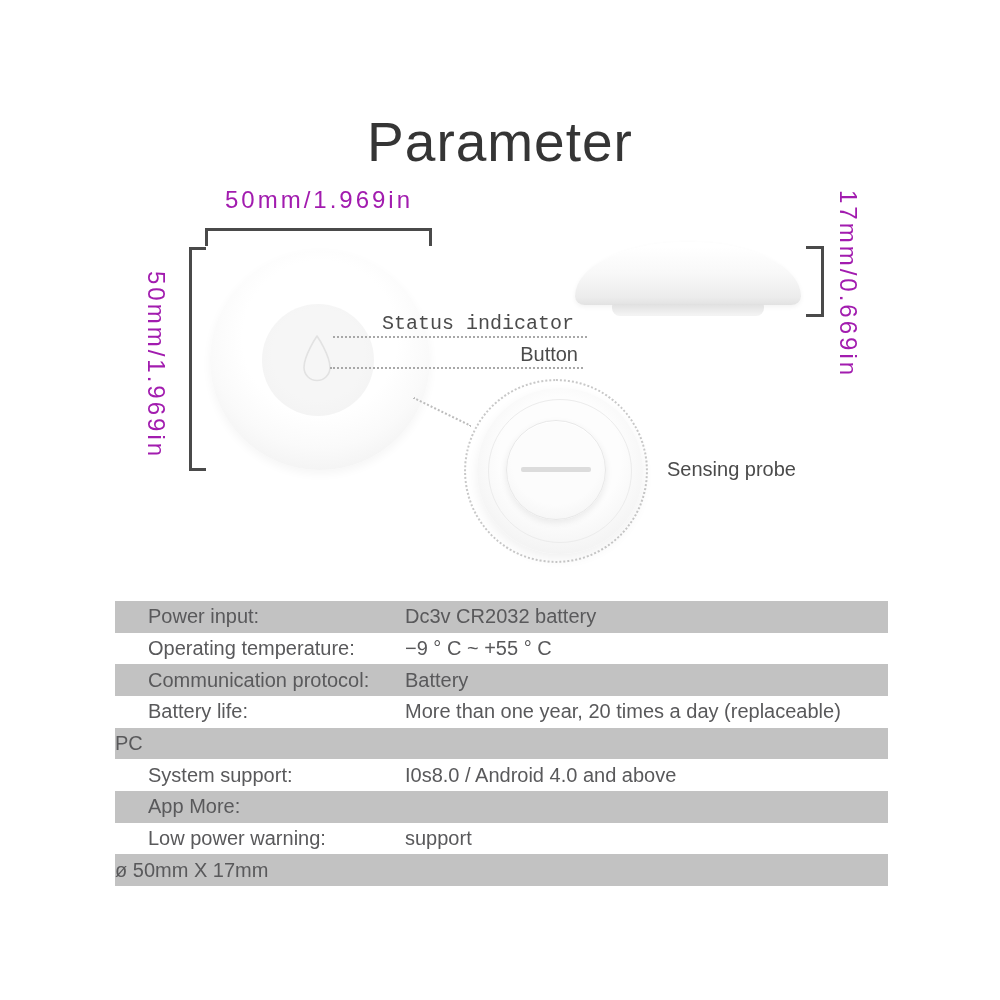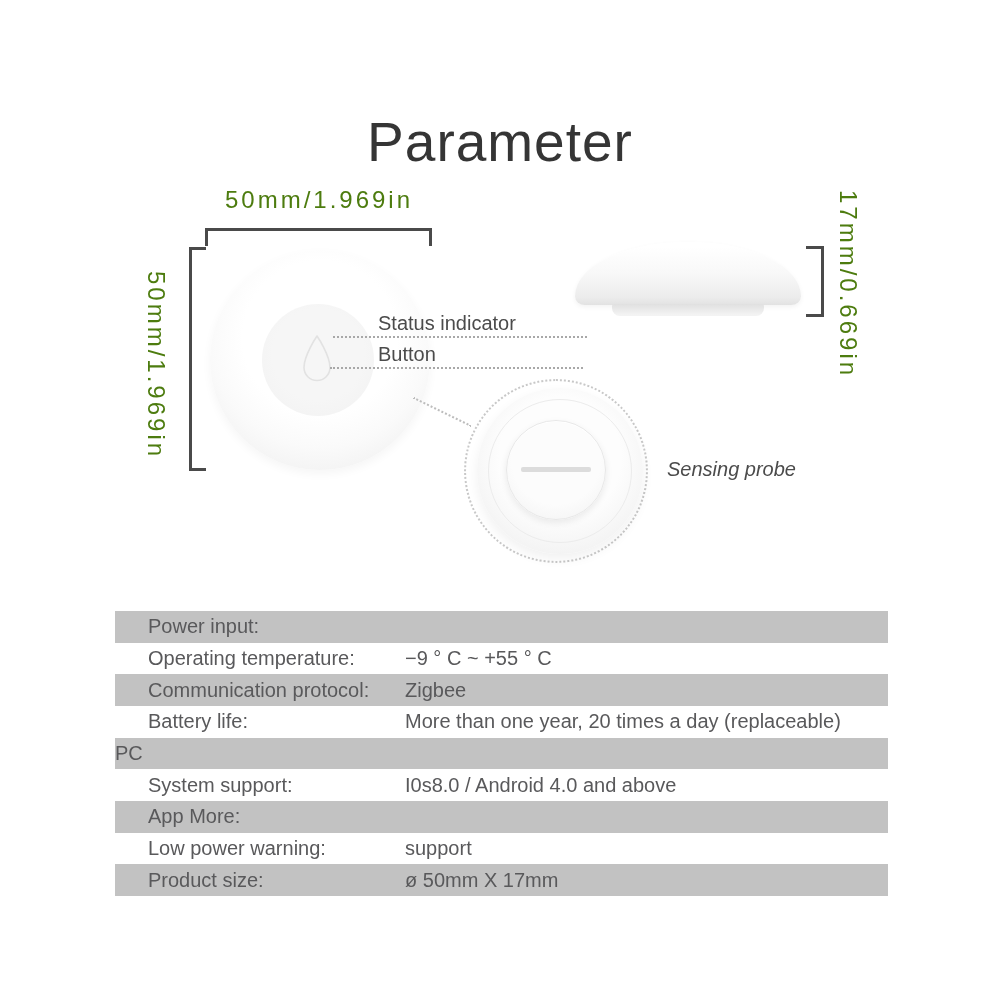--- a/index.html
+++ b/index.html
@@ -20,21 +20,21 @@
     text-align: center;
     font-size: 55px;
     font-weight: 300;
     letter-spacing: 1px;
     color: #353535;
   }
 
   
   .dim-label {
     font-size: 24px;
-    color: #4d7c0f;
+    color: #a21caf;
     letter-spacing: 3px;
     white-space: nowrap;
   }
   .dim-top { left: 205px; top: 186px; width: 228px; text-align: center; }
   .dim-vert { writing-mode: vertical-rl; }
   .dim-left { left: 142px; top: 252px; height: 226px; text-align: center; }
   .dim-right { left: 834px; top: 190px; height: 400px; }
 
   
   .bracket { border-color: #4a4a4a; border-style: solid; border-width: 0; }
@@ -110,29 +110,29 @@
   .leader-1 { left: 333px; top: 336px; width: 254px; }
   .leader-2 { left: 330px; top: 367px; width: 253px; }
   .leader-curve {
     left: 414px; top: 397px; width: 64px;
     border-top: 2px dotted #bdbdbd;
     transform: rotate(26deg); transform-origin: left top;
   }
   .callout {
     font-size: 20px; color: #4b4b4b; white-space: nowrap;
   }
-  .callout-status { left: 378px; top: 312px; width: 200px; text-align: left; }
-  .callout-button { left: 378px; top: 343px; width: 200px; text-align: left; }
-  .callout-probe  { left: 667px; top: 458px; font-style: italic; }
+  .callout-status { left: 378px; top: 312px; width: 200px; text-align: center; font-family: Liberation Mono, monospace; }
+  .callout-button { left: 378px; top: 343px; width: 200px; text-align: right; }
+  .callout-probe  { left: 667px; top: 458px; }
 
   
   .spec-table {
     left: 115px; top: 601px; width: 773px; height: 285px;
     display: flex; flex-direction: column;
-    font-size: 20px; color: #59595b; margin-top: 10px;
+    font-size: 20px; color: #59595b;
   }
   .spec-row {
     flex: 1; display: flex; align-items: center;
   }
   .spec-row:nth-child(odd) { background: #c2c2c2; }
   .spec-row:nth-child(even) { background: #ffffff; }
   .spec-label {
     width: 290px; padding-left: 33px; flex-shrink: 0;
     white-space: nowrap;
   }
@@ -173,46 +173,46 @@
   <div class="abs device-bottom"></div>
   <div class="abs device-bottom-ring"></div>
   <div class="abs battery-cover"></div>
   <div class="abs battery-slot"></div>
 
   <div class="abs callout callout-probe">Sensing probe</div>
 
   <div class="abs spec-table">
     <div class="spec-row">
       <div class="spec-label">Power input:</div>
+      <div class="spec-value">Dc3v CR2032 battery</div>
     </div>
     <div class="spec-row">
       <div class="spec-label">Operating temperature:</div>
       <div class="spec-value">−9 ° C ~ +55 ° C</div>
     </div>
     <div class="spec-row">
       <div class="spec-label">Communication protocol:</div>
-      <div class="spec-value">Zigbee</div>
+      <div class="spec-value">Battery</div>
     </div>
     <div class="spec-row">
       <div class="spec-label">Battery life:</div>
       <div class="spec-value">More than one year, 20 times a day (replaceable)</div>
     </div>
     <div class="spec-row">
       <div class="spec-value">PC</div>
     </div>
     <div class="spec-row">
       <div class="spec-label">System support:</div>
       <div class="spec-value">I0s8.0 / Android 4.0 and above</div>
     </div>
     <div class="spec-row">
       <div class="spec-label">App More:</div>
     </div>
     <div class="spec-row">
       <div class="spec-label">Low power warning:</div>
       <div class="spec-value">support</div>
     </div>
     <div class="spec-row">
-      <div class="spec-label">Product size:</div>
       <div class="spec-value">ø 50mm X 17mm</div>
     </div>
   </div>
 
 </div>
 
 </body></html>

